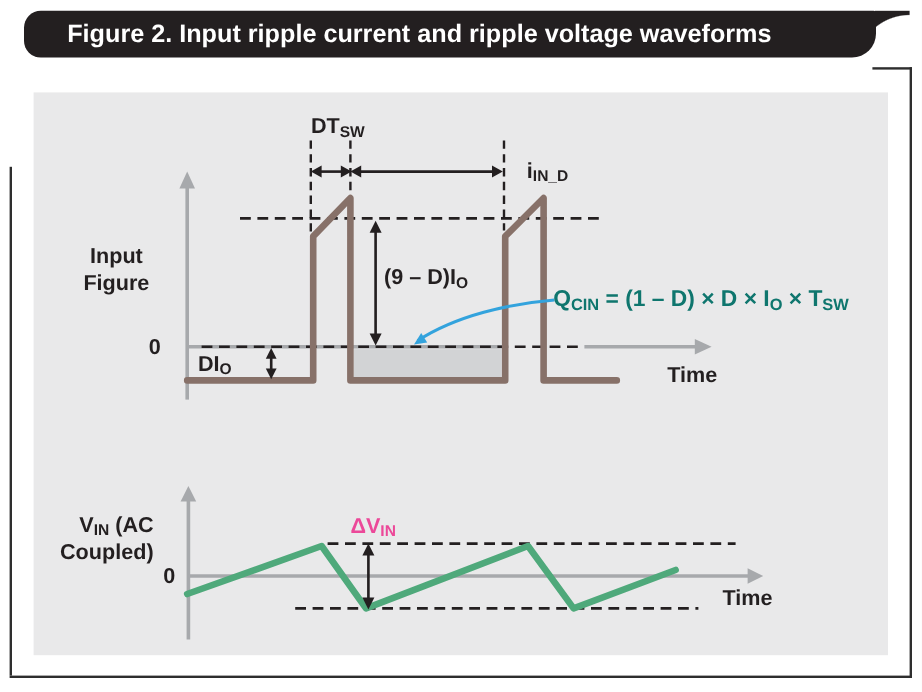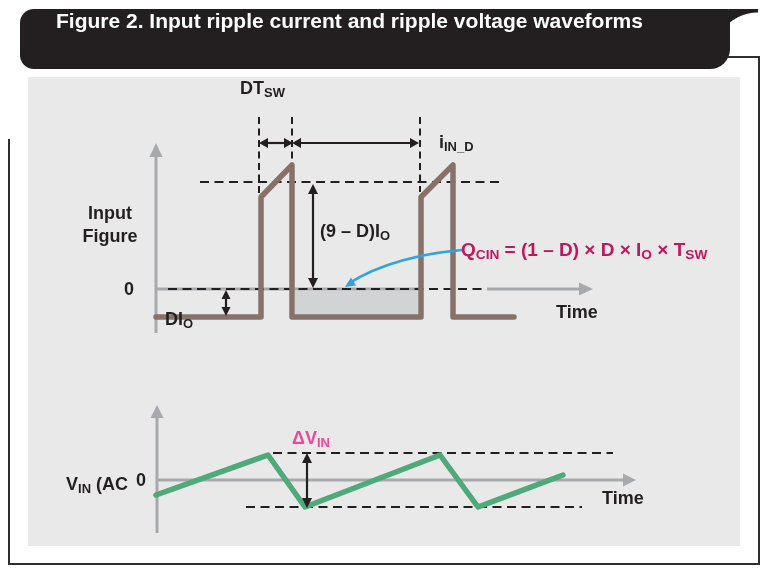--- a/index.html
+++ b/index.html
@@ -1,45 +1,45 @@
 <!DOCTYPE html>
 <html><head>
 <meta charset="utf-8">
 <style>
   html,body{margin:0;padding:0;background:#ffffff;}
   .page{position:relative;width:768px;height:577px;background:#ffffff;overflow:hidden;
         font-family:"Liberation Sans", sans-serif;color:#231f20;}
   
-  .title-bar{position:absolute;left:20px;top:9px;width:710px;height:60px;background:#231f20;
-             border-radius:14px 2px 20px 14px;display:flex;align-items:flex-start;}
+  .title-bar{position:absolute;left:20px;top:9px;width:710px;height:39px;background:#231f20;
+             border-radius:14px 2px 20px 14px;display:flex;align-items:center;}
   .title-bar .title-text{color:#ffffff;font-weight:bold;font-size:21px;padding-left:36px;white-space:nowrap;}
   .title-curl{position:absolute;left:729px;top:9px;width:29px;height:48px;
               background:radial-gradient(circle 45px at 29px 48px, rgba(0,0,0,0) 0 44px, #231f20 45px);}
   
   .frame{position:absolute;background:#2e2e2e;}
   .frame-right{left:758px;top:56px;width:2px;height:509px;}
   .frame-bottom{left:8px;top:563px;width:752px;height:2px;}
   .frame-left{left:8px;top:139px;width:2px;height:424px;}
   .frame-top-stub{left:727px;top:56px;width:33px;height:2px;}
   
   .panel{position:absolute;left:28px;top:77px;width:712px;height:469px;background:#e9e9ea;}
   svg.overlay{position:absolute;left:0;top:0;width:768px;height:577px;}
   
   .lbl{position:absolute;font-weight:bold;font-size:18px;line-height:23px;white-space:nowrap;}
   .lbl sub{font-size:0.72em;vertical-align:-0.22em;line-height:0;letter-spacing:0;}
-  .input-current-label{left:64px;top:202px;width:92px;text-align:center;}
+  .input-current-label{left:51px;top:202px;width:92px;text-align:center;}
   .top-zero{left:106px;top:278px;width:28px;text-align:right;}
-  .dio-label{left:165px;top:292px;margin-top:16px;}
+  .dio-label{left:165px;top:292px;}
   .omd-io-label{left:320px;top:220px;}
-  .dt-label{left:240px;top:77px;width:64px;text-align:left;}
+  .dt-label{left:240px;top:94px;width:64px;text-align:right;}
   .t1d-label{left:318px;top:91px;}
   .iin-label{left:439px;top:131px;}
-  .q-formula{left:461px;top:238px;font-size:19px;color:#be185d;}
+  .q-formula{left:461px;top:238px;font-size:19px;color:#0f766e;}
   .top-time{left:556px;top:301px;}
-  .vin-label{left:18px;top:426px;width:110px;text-align:right;margin-top:47px;}
+  .vin-label{left:18px;top:426px;width:110px;text-align:right;}
   .bottom-zero{left:118px;top:469px;width:28px;text-align:right;}
   .dv-label{left:292px;top:427px;color:#ec4899;}
   .bottom-time{left:602px;top:487px;}
 </style>
 </head>
 <body>
 
 <div class="page">
 
   <div class="title-bar">
@@ -122,20 +122,21 @@
   <div class="lbl omd-io-label"><span>(9 – D)I</span><sub>O</sub></div>
 
   <div class="lbl dio-label"><span>DI</span><sub>O</sub></div>
 
   <div class="lbl q-formula"><span>Q</span><sub>CIN</sub><span> = (1 – D) × D × I</span><sub>O</sub><span> × T</span><sub>SW</sub></div>
 
   <div class="lbl top-time">Time</div>
 
   <div class="lbl vin-label">
     <div><span>V</span><sub>IN</sub><span> (AC</span></div>
+    <div>Coupled)</div>
   </div>
   <div class="lbl bottom-zero">0</div>
 
   <div class="lbl dv-label"><span>Δ</span><span>V</span><sub>IN</sub></div>
 
   <div class="lbl bottom-time">Time</div>
 
 </div>
 
 </body></html>

